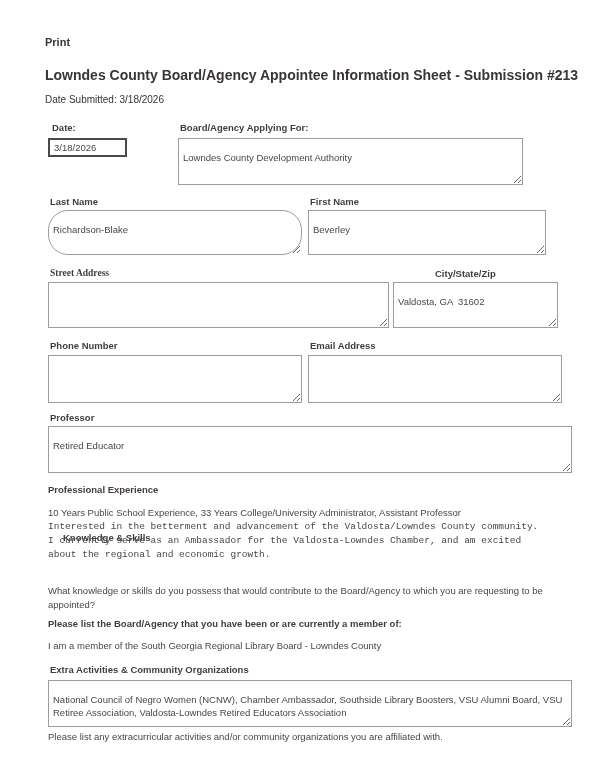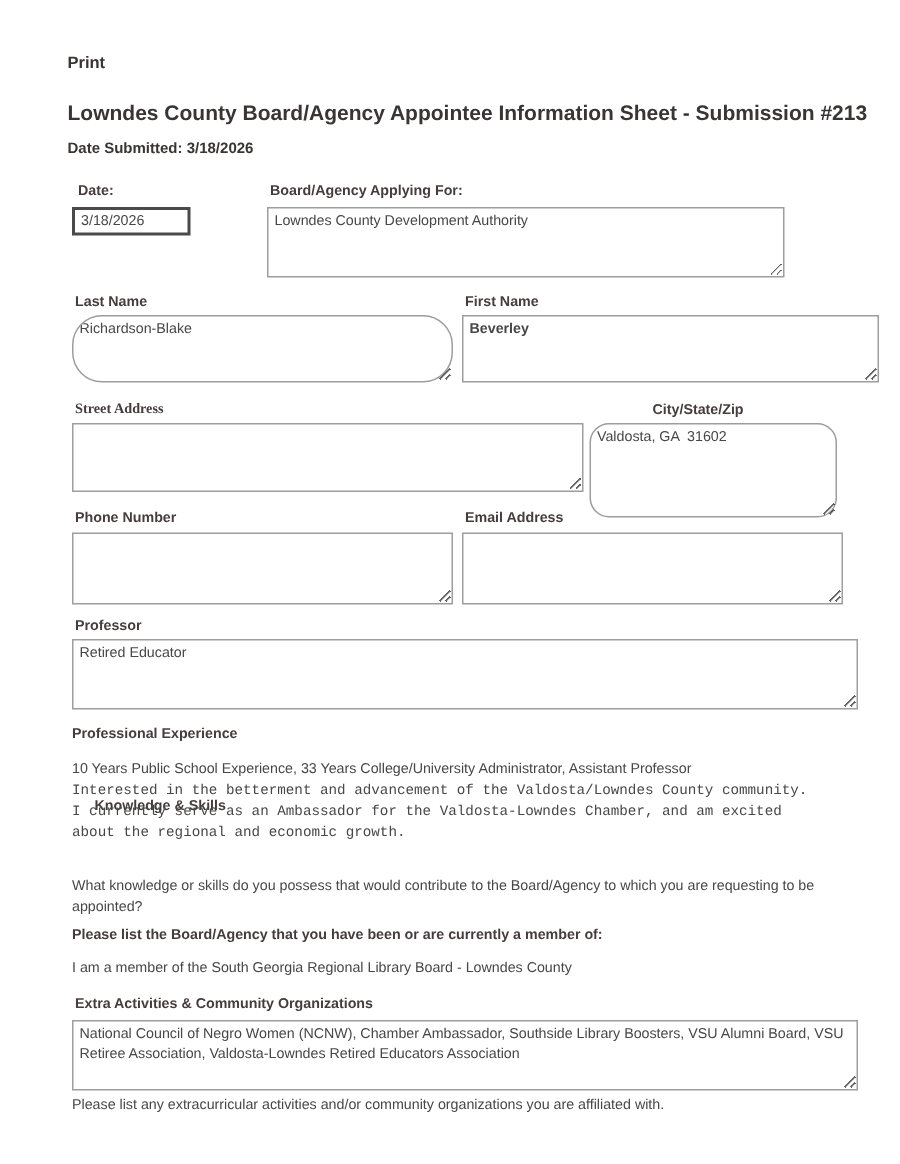--- a/index.html
+++ b/index.html
@@ -14,39 +14,39 @@
   .abs { position: absolute; }
 
   .print-link {
     font-size: 11px; font-weight: bold; color: #3a3434;
     text-decoration: none; cursor: pointer;
   }
   .page-title {
     font-size: 14px; font-weight: bold; color: #3a3434; white-space: nowrap;
   }
   .date-submitted {
-    font-size: 10px; font-weight: bold; color: #3a3434; white-space: nowrap;
+    font-size: 10px; font-weight: normal; color: #3a3434; white-space: nowrap;
   }
   .field-label {
     font-size: 9.5px; font-weight: bold; color: #463c3c; white-space: nowrap;
   }
   .section-heading {
     font-size: 9.5px; font-weight: bold; color: #463c3c;
   }
   .body-text {
     font-size: 9.5px; color: #474747; line-height: 14px;
   }
   textarea.box {
     position: absolute;
     box-sizing: border-box;
     border: 1px solid #9d9d9d;
     background: #ffffff;
     font-family: "Liberation Sans", "DejaVu Sans", sans-serif;
     font-size: 9.5px; color: #474747;
-    padding: 2px 4px;
+    padding: 12px 4px;
     line-height: 13px;
     resize: both;
     overflow: hidden;
     outline: none;
     border-radius: 0;
   }
   input.datebox {
     position: absolute;
     box-sizing: border-box;
     border: 2px solid #4a4a4a;
@@ -72,27 +72,27 @@
   <div class="abs field-label" style="left:52px; top:122px;">Date:</div>
   <input class="datebox" style="left: 48px; top: 138px; width: 79px; height: 19px;" type="text" value="3/18/2026">
 
   <div class="abs field-label" style="left:180px; top:122px;">Board/Agency Applying For:</div>
   <textarea class="box" style="left: 178px; top: 138px; width: 345px; height: 47px;">Lowndes County Development Authority</textarea>
 
   <div class="abs field-label" style="left:50px; top:196px;">Last Name</div>
   <textarea class="box" style="left: 48px; top: 210px; width: 254px; height: 45px; border-radius: 20px;">Richardson-Blake</textarea>
 
   <div class="abs field-label" style="left:310px; top:196px;">First Name</div>
-  <textarea class="box" style="left: 308px; top: 210px; width: 278px; height: 45px; font-weight: bold;">Beverley</textarea>
+  <textarea class="box" style="left: 308px; top: 210px; width: 238px; height: 45px;">Beverley</textarea>
 
   <div class="abs field-label" style="left:50px; top:268px;font-family:Liberation Serif, serif;">Street Address</div>
   <textarea class="box" style="left: 48px; top: 282px; width: 341px; height: 46px;"></textarea>
 
   <div class="abs field-label" style="left:395px; top:268px;margin-left:40px;">City/State/Zip</div>
-  <textarea class="box" style="left: 393px; top: 282px; width: 165px; height: 63px; border-radius: 13px;">Valdosta, GA  31602</textarea>
+  <textarea class="box" style="left: 393px; top: 282px; width: 165px; height: 46px;">Valdosta, GA  31602</textarea>
 
   <div class="abs field-label" style="left:50px; top:340px;">Phone Number</div>
   <textarea class="box" style="left: 48px; top: 355px; width: 254px; height: 48px;"></textarea>
 
   <div class="abs field-label" style="left:310px; top:340px;">Email Address</div>
   <textarea class="box" style="left: 308px; top: 355px; width: 254px; height: 48px;"></textarea>
 
   <div class="abs field-label" style="left:50px; top:412px;">Professor</div>
   <textarea class="box" style="left: 48px; top: 426px; width: 524px; height: 47px;">Retired Educator</textarea>
 

